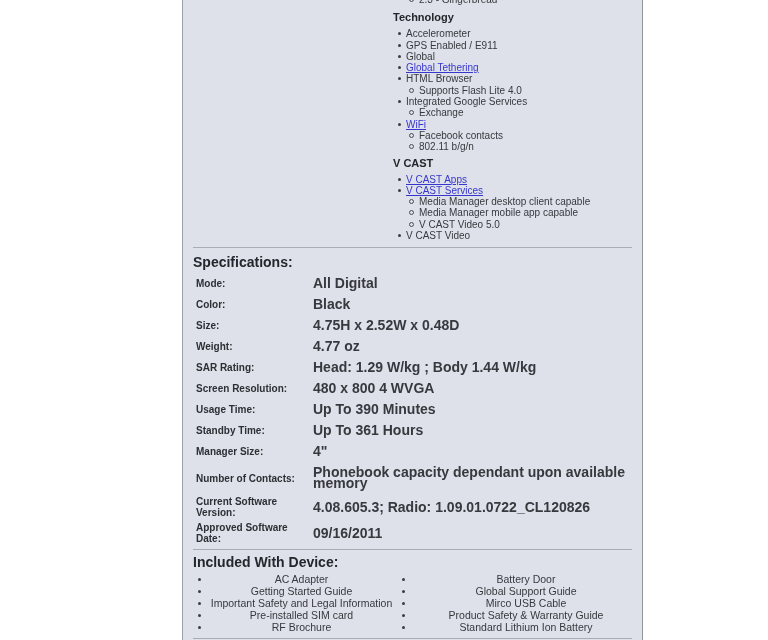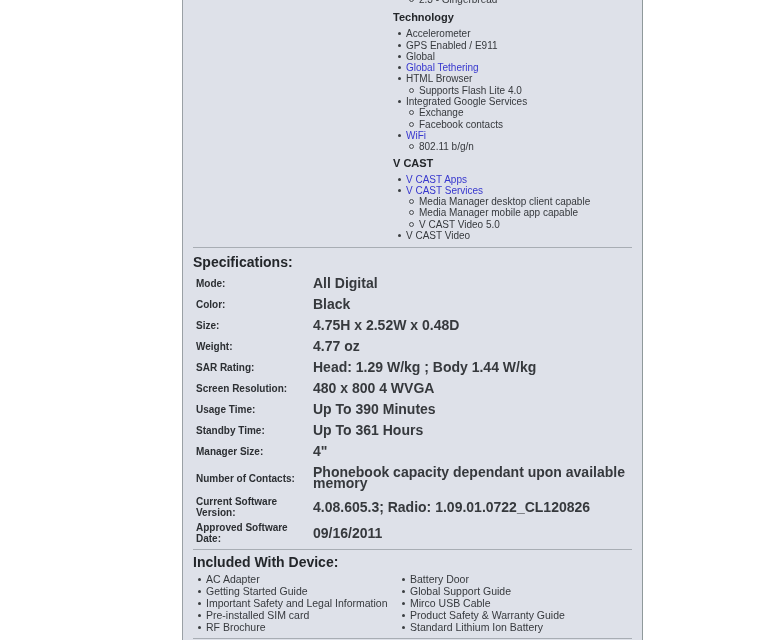--- a/index.html
+++ b/index.html
@@ -15,60 +15,60 @@
   .feature-heading { font-size:11px; line-height:13px; font-weight:bold; color:#23262a; margin:6px 0 4px; }
   .feature-heading.second { margin-top:4px; }
   .fi { position:relative; white-space:nowrap; }
   .fi.lvl1 { padding-left:13px; }
   .fi.lvl2 { padding-left:26px; }
   .fi.lvl1::before { content:""; position:absolute; left:5px; top:4px; width:3px; height:3px;
                      border-radius:50%; background:#3a3d40; }
   .fi.lvl2::before { content:""; position:absolute; left:16px; top:3px; width:3px; height:3px;
                      border-radius:50%; border:1px solid #4a4d50; background:transparent; }
   .fi.partial { margin-top:-6px; }
-  .link { color:#3737ce; cursor:pointer;text-align:right; }
+  .link { color:#3737ce; text-decoration:underline; cursor:pointer;text-align:right; }
   
   .divider { border-top:1px solid #a8adb4; margin:0 10px; }
   .divider.d1 { margin-top:6px; }
   .divider.d2 { margin-top:3px; }
   .divider.d3 { margin-top:5px; }
   
   .section-heading { font-size:14px; line-height:13px; font-weight:bold; color:#23262a; padding-left:10px; }
   .spec-heading { margin-top:8px; }
   .spec-rows { margin-top:4px; }
   .spec-row { display:flex; align-items:center; padding:5px 8px 5px 13px; }
   .spec-rows .spec-row:nth-child(11),
   .spec-rows .spec-row:nth-child(12) { padding-top:2px; padding-bottom:2px; }
   .spec-label { width:117px; flex:0 0 117px; font-weight:bold; font-size:10px; line-height:11px; color:#2c2f33; }
   .spec-value { flex:1; font-size:14px; line-height:11px;font-weight:bold; }
   
   .included-heading { margin-top:6px; }
-  .inc-cols { display:flex; margin-top:4px; padding-left:10px; font-size:10.5px; line-height:12px; }
+  .inc-cols { display:flex; margin-top:4px; padding-left:10px; font-size:10.5px; line-height:12px;text-align:center; }
   .inc-col.left { width:204px; flex:0 0 204px; }
   .inc-col.right { flex:1; }
   .inc-col .fi.lvl1::before { top:4.5px; }
 </style>
 </head>
 <body>
 
 <div class="panel">
 
   <div class="features" id="features">
       <div class="fi lvl2 partial">2.3 - Gingerbread</div>
       <h3 class="feature-heading">Technology</h3>
       <div class="fi lvl1">Accelerometer</div>
       <div class="fi lvl1">GPS Enabled / E911</div>
       <div class="fi lvl1">Global</div>
       <div class="fi lvl1"><span class="link">Global Tethering</span></div>
       <div class="fi lvl1">HTML Browser</div>
       <div class="fi lvl2">Supports Flash Lite 4.0</div>
       <div class="fi lvl1">Integrated Google Services</div>
       <div class="fi lvl2">Exchange</div>
+      <div class="fi lvl1"><span class="link">WiFi</span></div>
       <div class="fi lvl2">Facebook contacts</div>
-      <div class="fi lvl1"><span class="link">WiFi</span></div>
       <div class="fi lvl2">802.11 b/g/n</div>
       <h3 class="feature-heading second">V CAST</h3>
       <div class="fi lvl1"><span class="link">V CAST Apps</span></div>
       <div class="fi lvl1"><span class="link">V CAST Services</span></div>
       <div class="fi lvl2">Media Manager desktop client capable</div>
       <div class="fi lvl2">Media Manager mobile app capable</div>
       <div class="fi lvl2">V CAST Video 5.0</div>
       <div class="fi lvl1">V CAST Video</div>
     </div>
 

